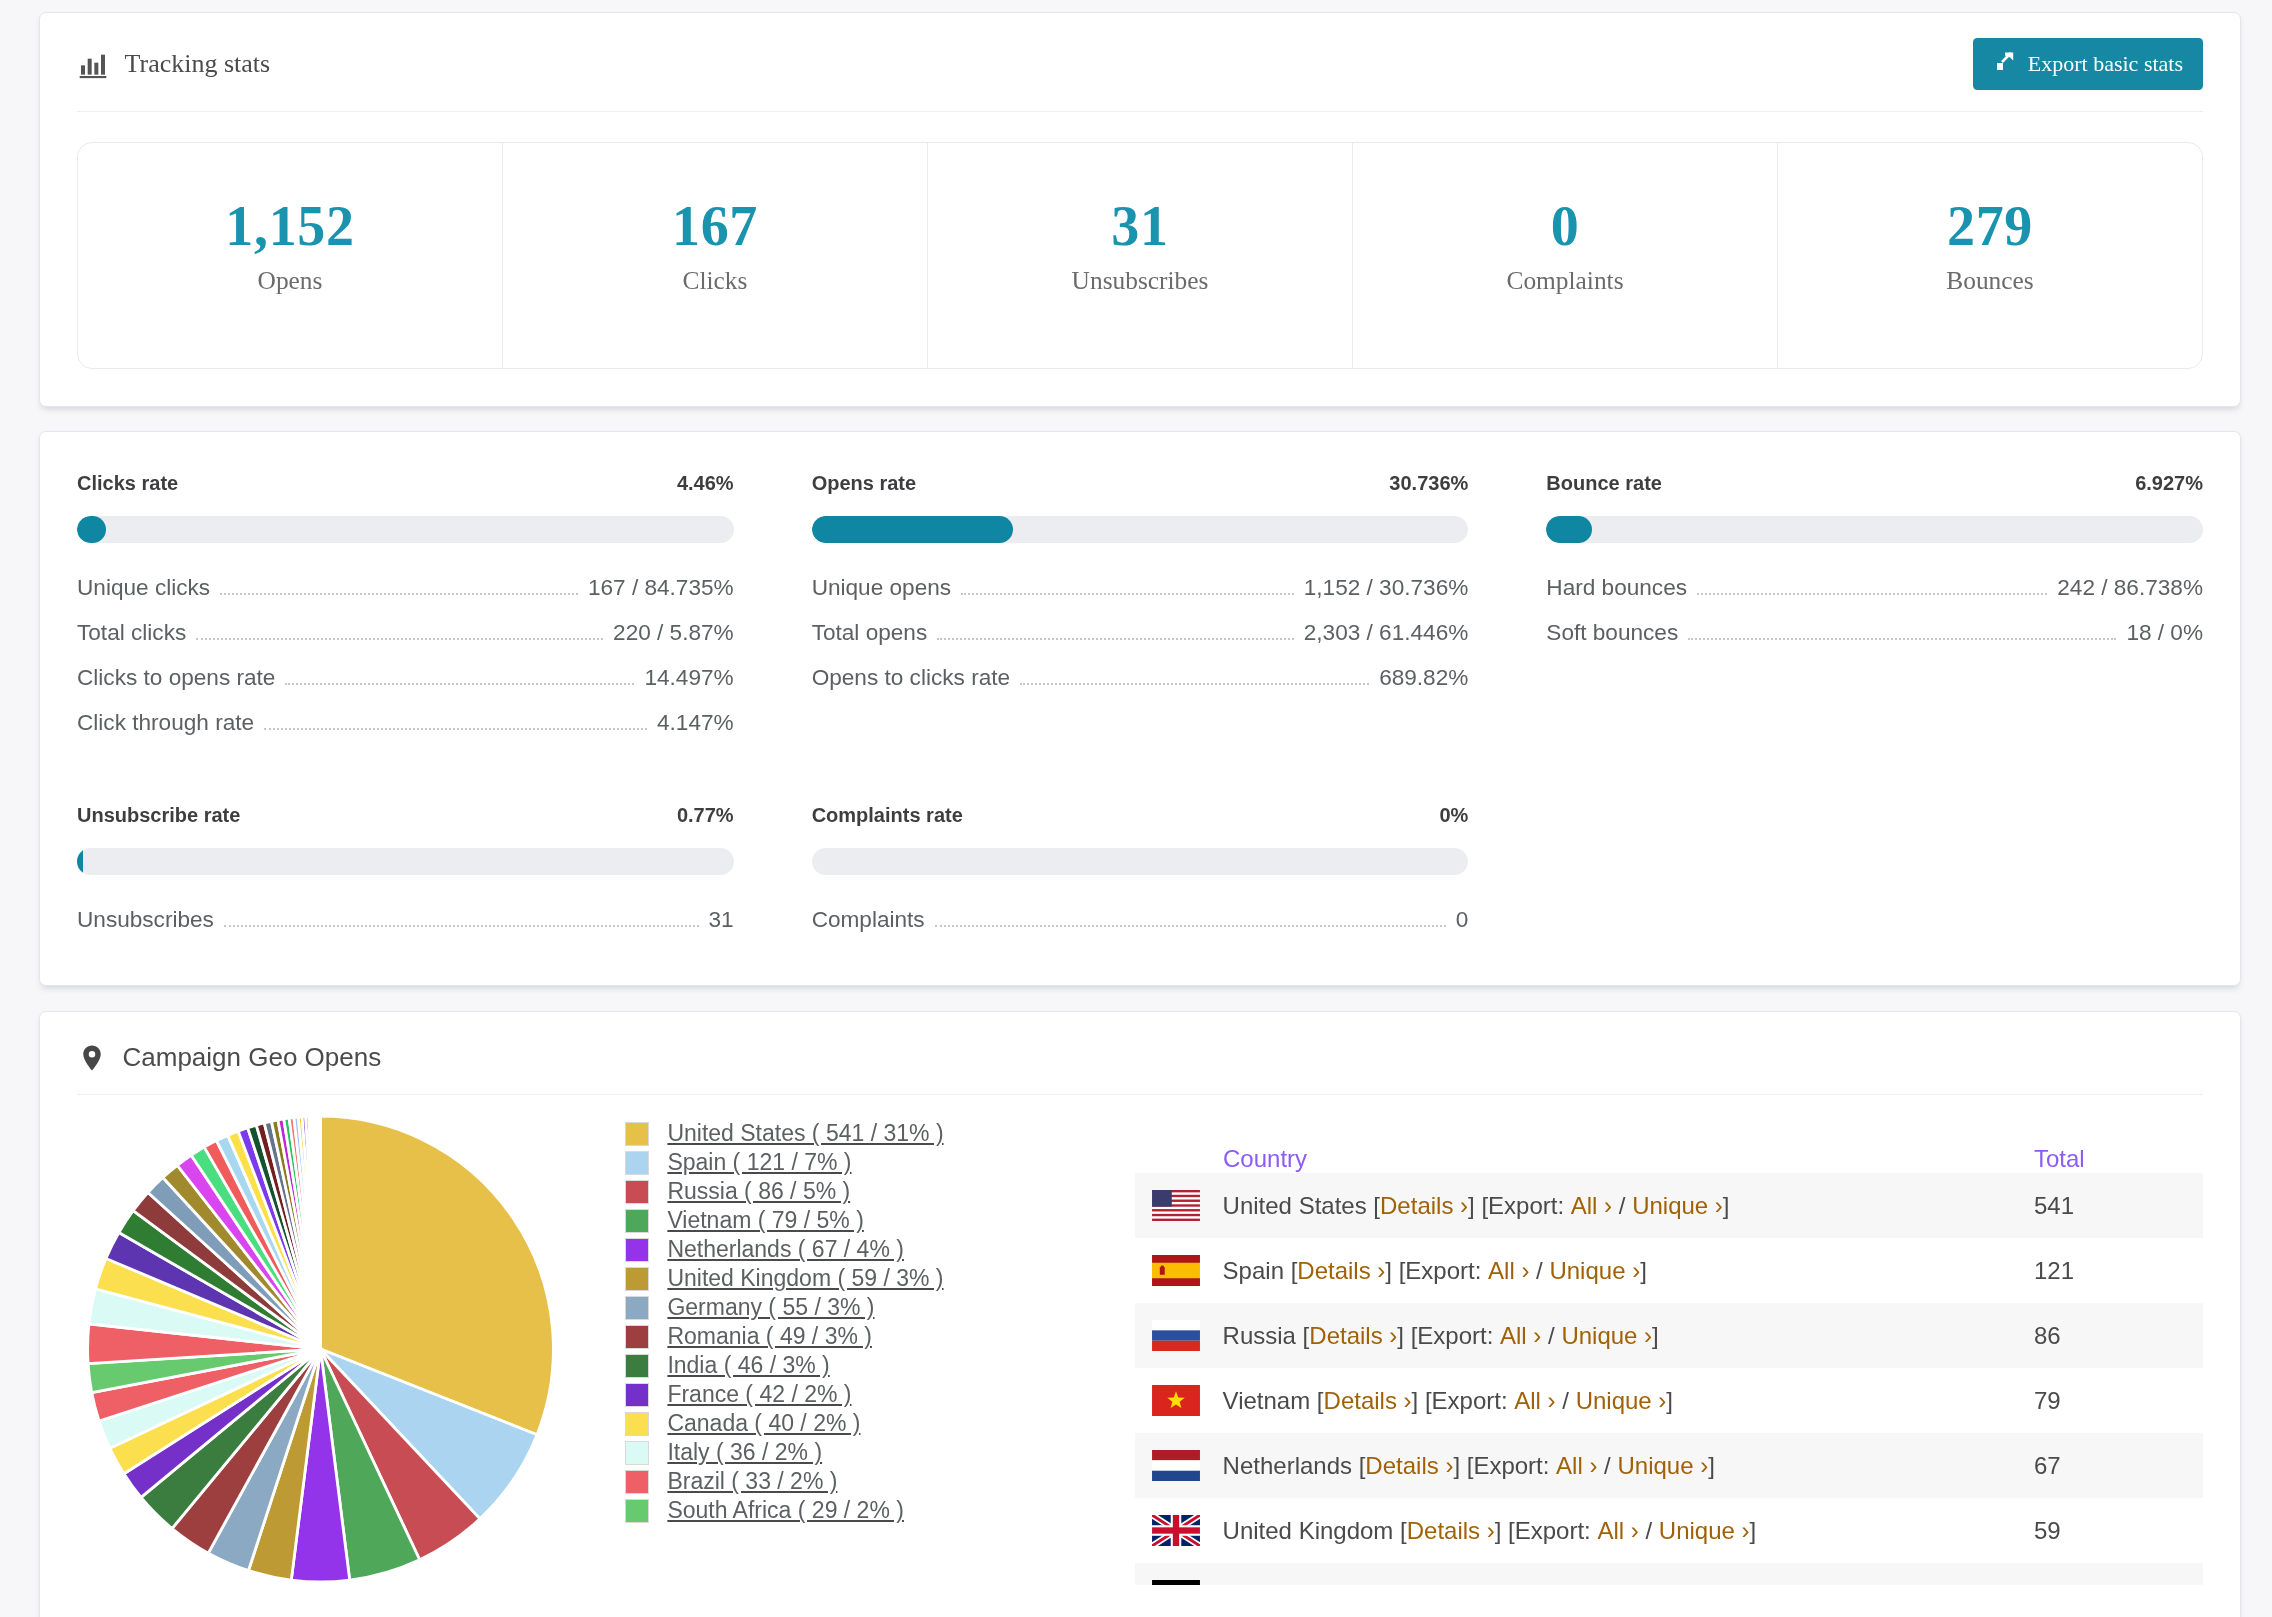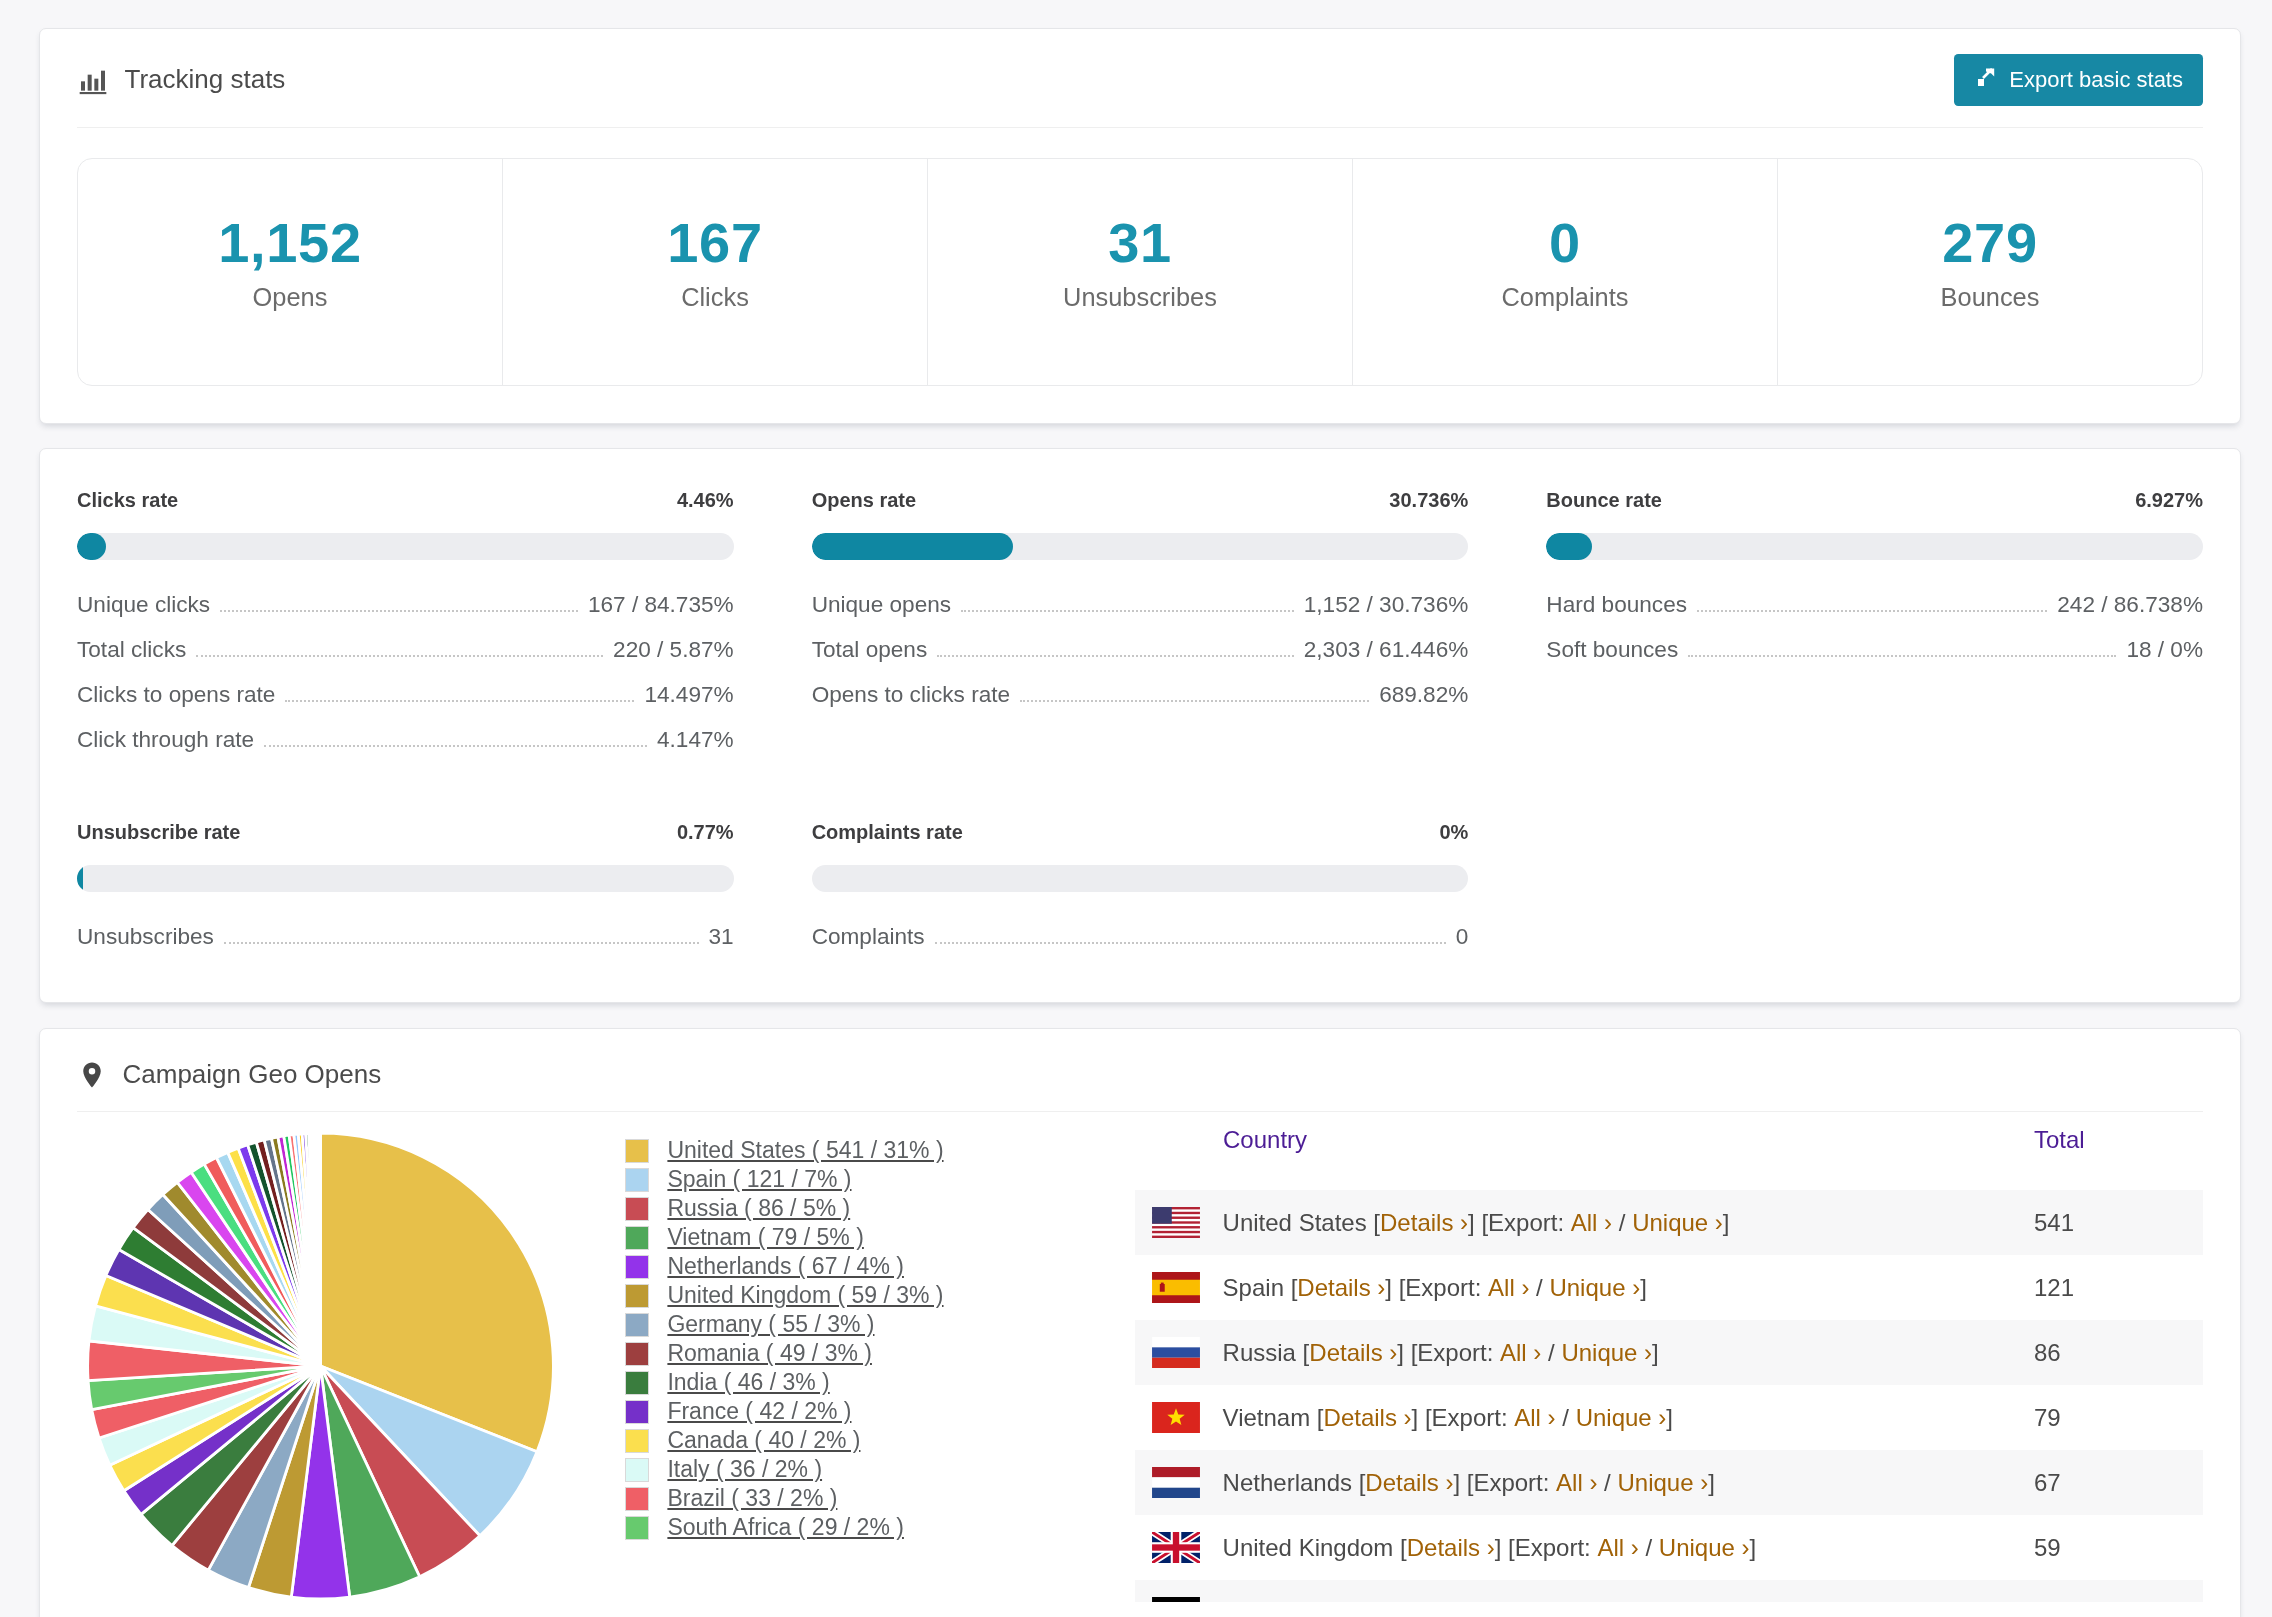--- a/index.html
+++ b/index.html
@@ -10,21 +10,21 @@
     color: #4a4a4a;
   }
   .card {
     width: 2202px;
     margin-left: 39px;
     background: #ffffff;
     border: 0.7px solid #e5e6e9;
     border-radius: 7px;
     box-shadow: 0 3.5px 6.4px -2.1px rgba(45,55,75,.18);
   }
-  #card-tracking { margin-top: 28px; padding: 25.4px 37px 37px; }
+  #card-tracking { margin-top: 12px; padding: 25.4px 37px 37px; font-family: Liberation Serif, serif; }
   #card-rates    { margin-top: 24px; padding: 40px 37px 52px; }
   #card-geo      { margin-top: 25.4px; padding: 30px 37px 0; height: 614px; overflow: hidden; }
 
   .card-header-row { display: flex; justify-content: space-between; align-items: center; }
   .card-title { display: flex; align-items: center; gap: 15.5px; font-size: 26px; color: #4b4b4b; }
   .card-title svg { display: block; }
 
   .export-btn {
     display: flex; align-items: center; gap: 11.3px;
     background: #1788a4; color: #ffffff;
@@ -60,21 +60,21 @@
   .leader { flex: 1; border-bottom: 2.1px dotted #c6c6c6; margin: 0 10px 5px; }
   .rate-row-value { white-space: nowrap; }
 
   .geo-content { display: flex; margin-top: 14px; }
   #pie-box { width: 487px; height: 480px; flex: none; }
   #legend { width: 395px; margin-left: 61px; padding-top: 10px; flex: none; text-decoration: underline; }
   .legend-item { display: flex; align-items: center; height: 29px; font-size: 23px; color: #5d6063; }
   .legend-swatch { width: 24px; height: 24px; border: 1.4px solid #d9d9d9; margin-right: 18.4px; flex: none; }
 
   #geo-table { flex: 1; margin-left: 115px; max-height: 476px; overflow: hidden; }
-  .t-header { display: flex; align-items: flex-start; height: 64px; font-size: 24px; color: #4c1d95; }
+  .t-header { display: flex; align-items: flex-end; height: 64px; font-size: 24px; color: #8b5cf6; }
   .t-header .col-country { flex: 1; padding-left: 88px; }
   .col-total { width: 169px; }
   .t-row { display: flex; align-items: center; height: 65px; font-size: 24px; color: #4a4a4a; padding-left: 17px; }
   .t-row.alt { background: #f7f7f8; }
   .t-row .col-country { flex: 1; display: flex; align-items: center; }
   .flag { width: 48px; height: 31px; margin-right: 22.6px; flex: none; box-shadow: inset 0 0 0 0.7px rgba(0,0,0,.08); }
   .flag svg { display: block; }
   .row-link { color: #a16207; text-decoration: none; cursor: pointer; text-align: center; }
   .row-sep { white-space: pre; }
 

